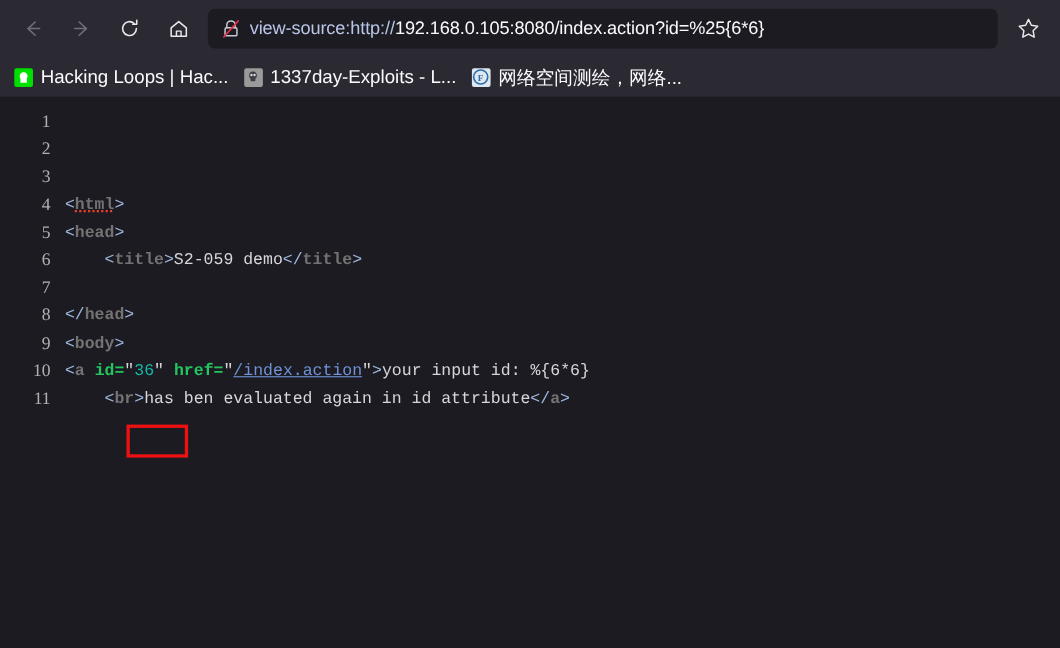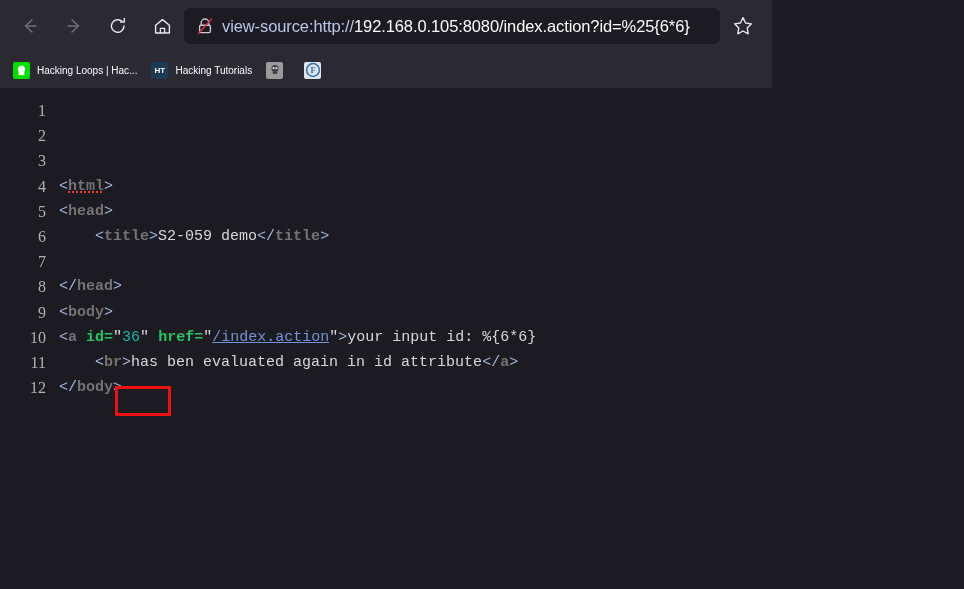--- a/index.html
+++ b/index.html
@@ -11,21 +11,21 @@
     height: 589px;
     overflow: hidden;
     background: #1c1b22;
     font-family: "Liberation Sans", sans-serif;
     -webkit-font-smoothing: antialiased;
   }
 
   
   .browser-chrome {
     background: #2b2a33;
-    width: 772px;
+    width: 964px;
     height: 88px;
     position: relative;
   }
 
   .nav-bar {
     height: 52px;
     display: flex;
     align-items: center;
     padding: 0 8px;
     box-sizing: border-box;
@@ -133,21 +133,21 @@
     position: relative;
   }
   .fav-hackingloops { background: #00e000; }
   .fav-hackingtut { background: #1d3b55; }
   .fav-1337day { background: #9a9a9a; }
   .fav-fofa { background: #dfe8f0; }
   .fav-vulhub { background: #e8573f; }
 
   .bm-label {
     color: #fbfbfe;
-    font-size: 10px;
+    font-size: 17px;
     white-space: nowrap;
     overflow: hidden;
     text-overflow: ellipsis;
     font-family: "Liberation Sans", sans-serif;
   }
 
   
   .source-view {
     position: relative;
     width: 964px;
@@ -268,43 +268,41 @@
 
     <div class="bookmark">
       <span class="bm-favicon fav-hackingloops">
         <svg width="13" height="13" viewBox="0 0 13 13">
           <path d="M6.5 1.6 c2.3 0 3.6 1.9 3.6 3.7 c0 1.1 -0.7 1.6 -0.7 2.6 l0 3.3 l-5.8 0 l0 -3.3 c0 -1.0 -0.7 -1.5 -0.7 -2.6 c0 -1.8 1.3 -3.7 3.6 -3.7 z" fill="#ffffff"></path>
         </svg>
       </span>
       <span class="bm-label">Hacking Loops | Hac...</span>
     </div>
 
-    <div class="bookmark">
-      <span class="bm-favicon fav-hackingtut">HT</span>
-      <span class="bm-label">Hacking Tutorials</span>
-    </div>
 
     <div class="bookmark">
       <span class="bm-favicon fav-1337day">
         <svg width="14" height="14" viewBox="0 0 14 14">
           <circle cx="7" cy="5.6" r="3.5" fill="#3f3f45"></circle>
           <circle cx="5.6" cy="5.2" r="1.1" fill="#d8d8dc"></circle>
           <circle cx="8.4" cy="5.2" r="1.1" fill="#d8d8dc"></circle>
           <rect x="4.8" y="8.6" width="4.4" height="2.3" rx="0.7" fill="#3f3f45"></rect>
         </svg>
       </span>
+      <span class="bm-label">1337day-Exploits - L...</span>
     </div>
 
     <div class="bookmark">
       <span class="bm-favicon fav-fofa">
         <svg width="16" height="16" viewBox="0 0 16 16">
           <circle cx="8" cy="8" r="6.4" fill="none" stroke="#2f6fae" stroke-width="1.5"></circle>
           <text x="8" y="11.4" text-anchor="middle" font-size="8.5" font-family="Liberation Serif, serif" fill="#2f6fae">F</text>
         </svg>
       </span>
+      <span class="bm-label">网络空间测绘，网络...</span>
     </div>
 
 
   </div>
 </div>
 
 <div class="source-view">
   <table class="code-table">
     <tbody id="code-body">
         <tr>
@@ -344,21 +342,17 @@
           <td class="code-cell"><span class="tag-punct">&lt;</span><span class="tag-name">body</span><span class="tag-punct">&gt;</span></td>
         </tr>
         <tr>
           <td class="ln">10</td>
           <td class="code-cell"><span class="tag-punct">&lt;</span><span class="tag-name">a</span><span class="txt"> </span><span class="attr-name">id=</span><span class="attr-q">"</span><span class="attr-val">36</span><span class="attr-q">"</span><span class="txt"> </span><span class="attr-name">href=</span><span class="attr-q">"</span><span class="link">/index.action</span><span class="attr-q">"</span><span class="tag-punct">&gt;</span><span class="txt">your input id: %{6*6}</span></td>
         </tr>
         <tr>
           <td class="ln">11</td>
           <td class="code-cell"><span class="txt">    </span><span class="tag-punct">&lt;</span><span class="tag-name">br</span><span class="tag-punct">&gt;</span><span class="txt">has ben evaluated again in id attribute</span><span class="tag-punct">&lt;/</span><span class="tag-name">a</span><span class="tag-punct">&gt;</span></td>
         </tr>
-        <tr>
-          <td class="ln">12</td>
-          <td class="code-cell"><span class="tag-punct">&lt;/</span><span class="tag-name">body</span><span class="tag-punct">&gt;</span></td>
-        </tr>
       </tbody>
   </table>
 
   <div class="annot-box" id="annot" style="left: 115px; top: 298px; width: 56px; height: 30px; border-color: rgb(238, 17, 17);"></div>
 </div>
 
 </body></html>

